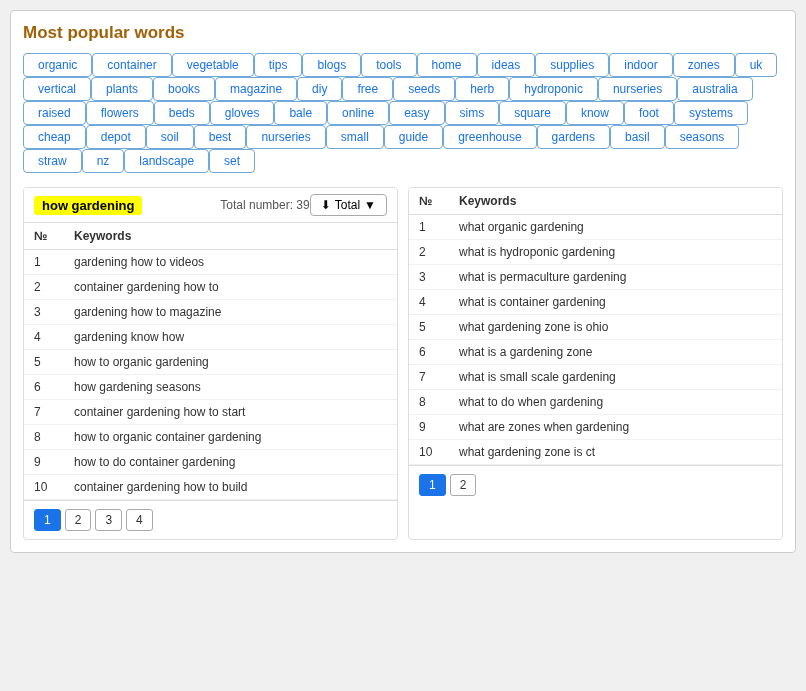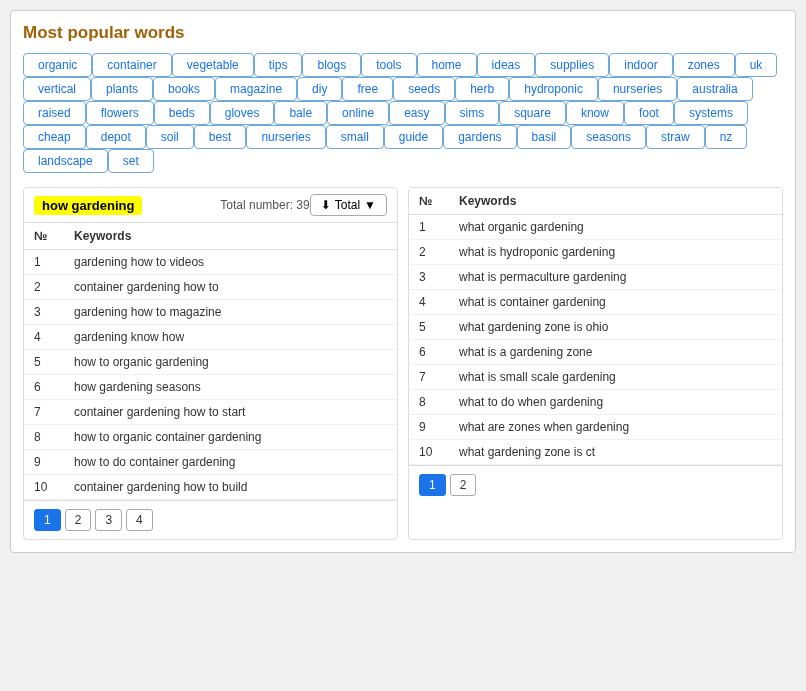--- a/index.html
+++ b/index.html
@@ -170,20 +170,21 @@
       <div class="word-tag">know</div>
       <div class="word-tag">foot</div>
       <div class="word-tag">systems</div>
       <div class="word-tag">cheap</div>
       <div class="word-tag">depot</div>
       <div class="word-tag">soil</div>
       <div class="word-tag">best</div>
       <div class="word-tag">nurseries</div>
       <div class="word-tag">small</div>
       <div class="word-tag">guide</div>
+      <div class="word-tag">greenhouse</div>
       <div class="word-tag">gardens</div>
       <div class="word-tag">basil</div>
       <div class="word-tag">seasons</div>
       <div class="word-tag">straw</div>
       <div class="word-tag">nz</div>
       <div class="word-tag">landscape</div>
       <div class="word-tag">set</div>
     </div>
 
   <div class="bottom-panels">

